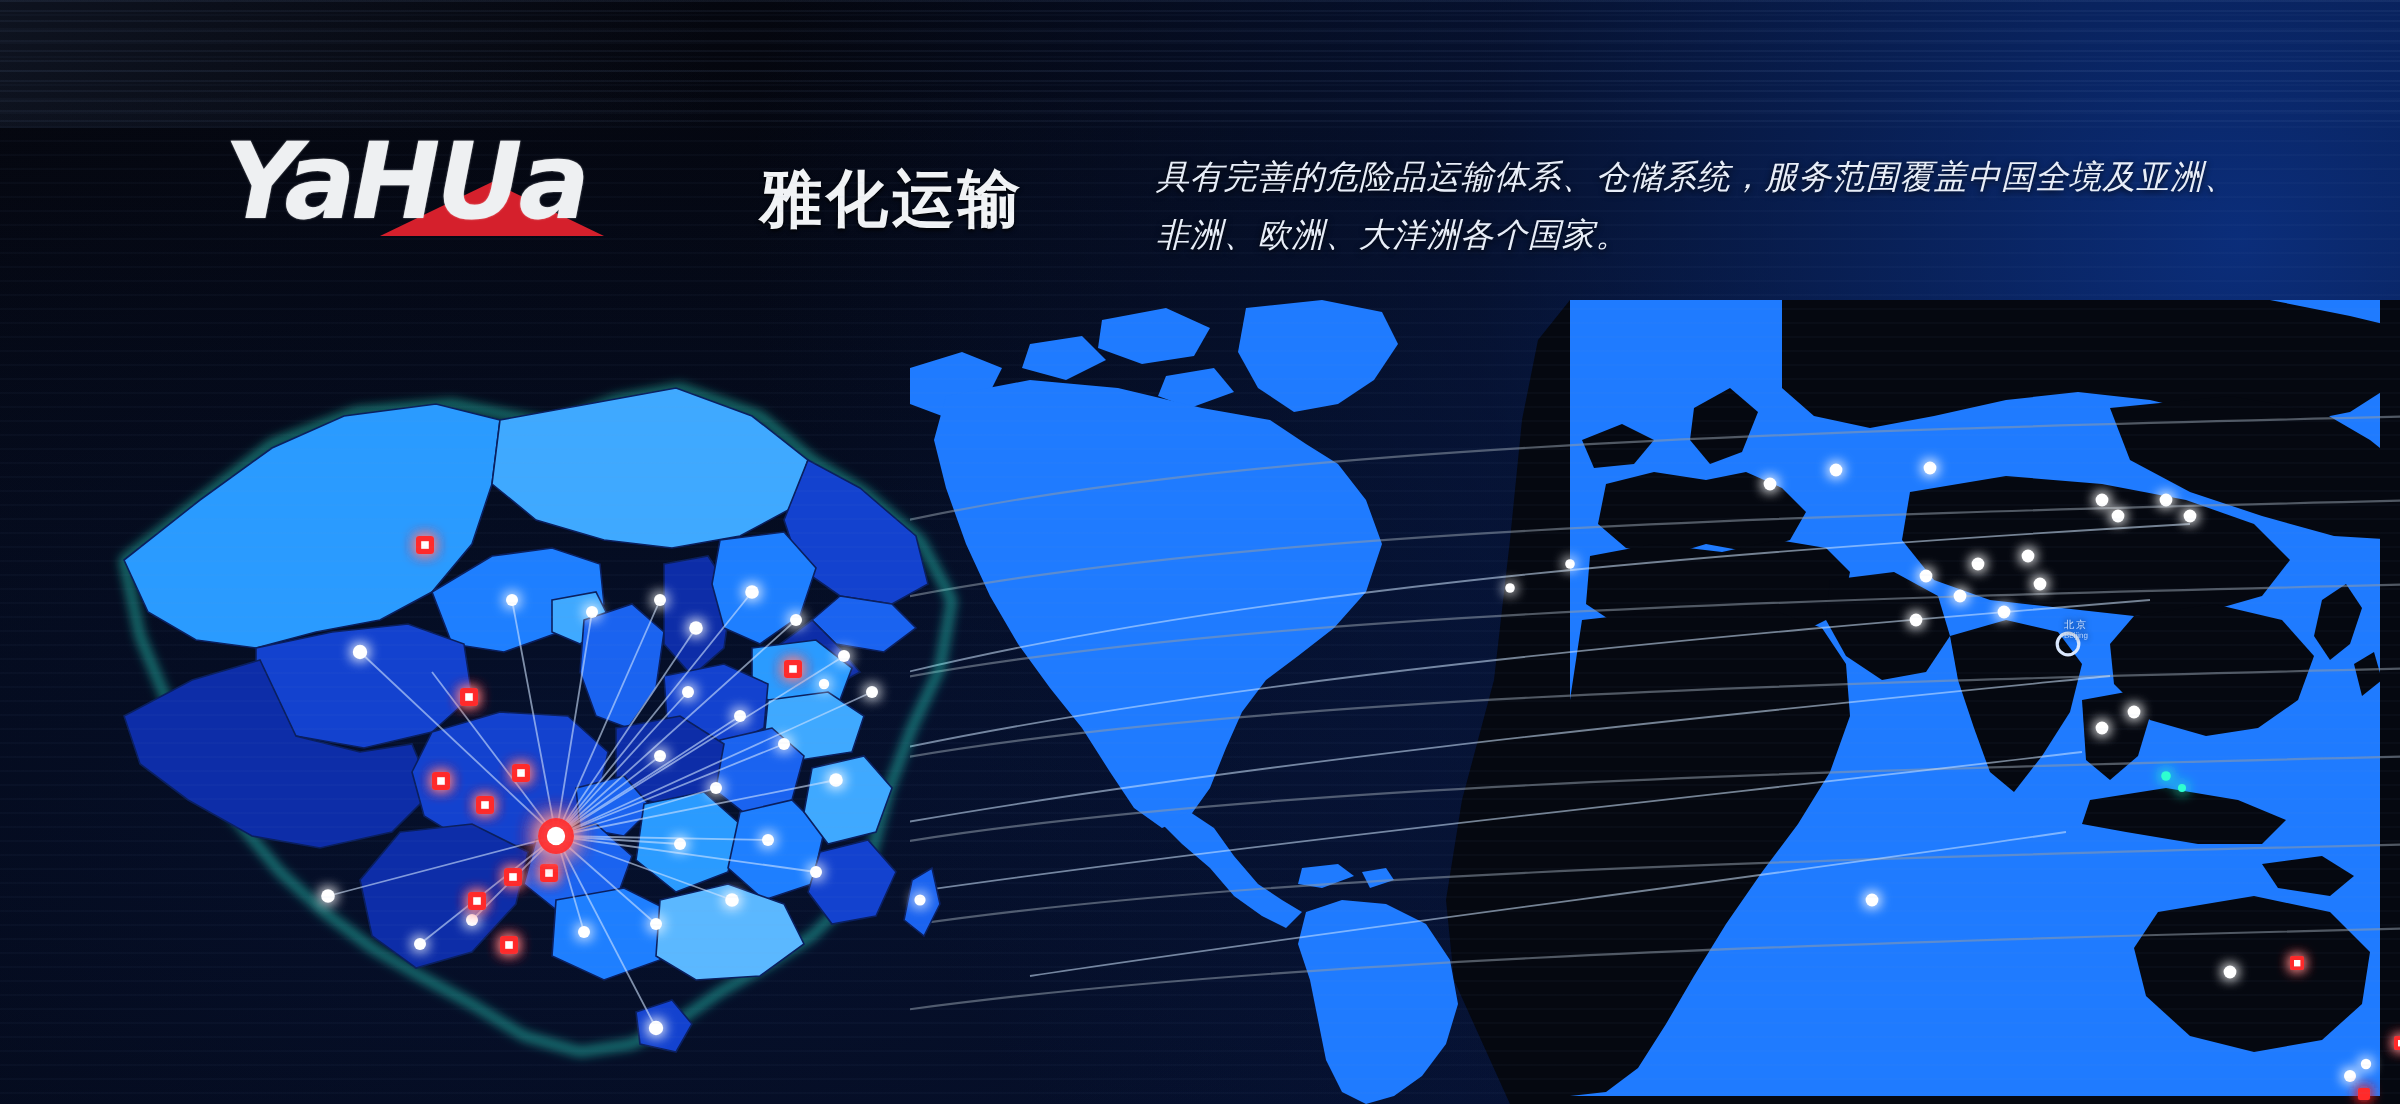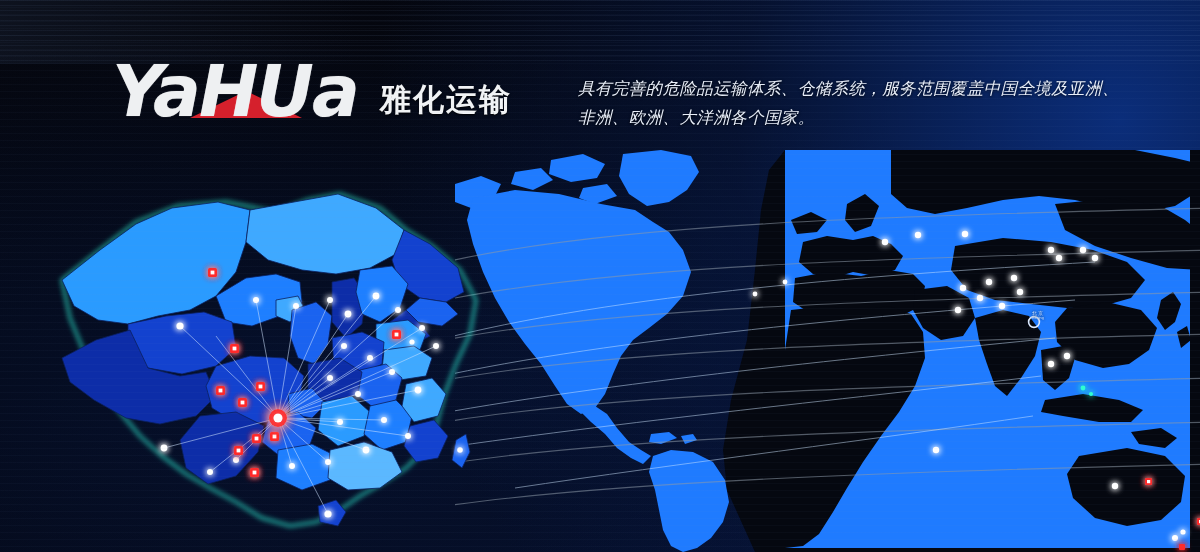--- a/index.html
+++ b/index.html
@@ -51,21 +51,21 @@
     position:absolute; left:112px; top:62px;
     display:flex; align-items:flex-end; gap:18px;
   }
   #wordmark {
     position:relative;
     width:250px; height:64px;
   }
   #wordmark-text {
     position:absolute; left:0; top:-2px;
     font-family:"DejaVu Sans", sans-serif;
-    font-size:71px; line-height:64px;
+    font-size:53px; line-height:64px;
     font-weight:bold; font-style:italic;
     letter-spacing:-2px;
     color:#eef0f2;
     text-shadow:0 0 1px rgba(255,255,255,0.5);
     z-index:3;
   }
   #wordmark-roof {
     position:absolute; left:78px; top:29px;
     width:0; height:0;
     border-left:56px solid transparent;

